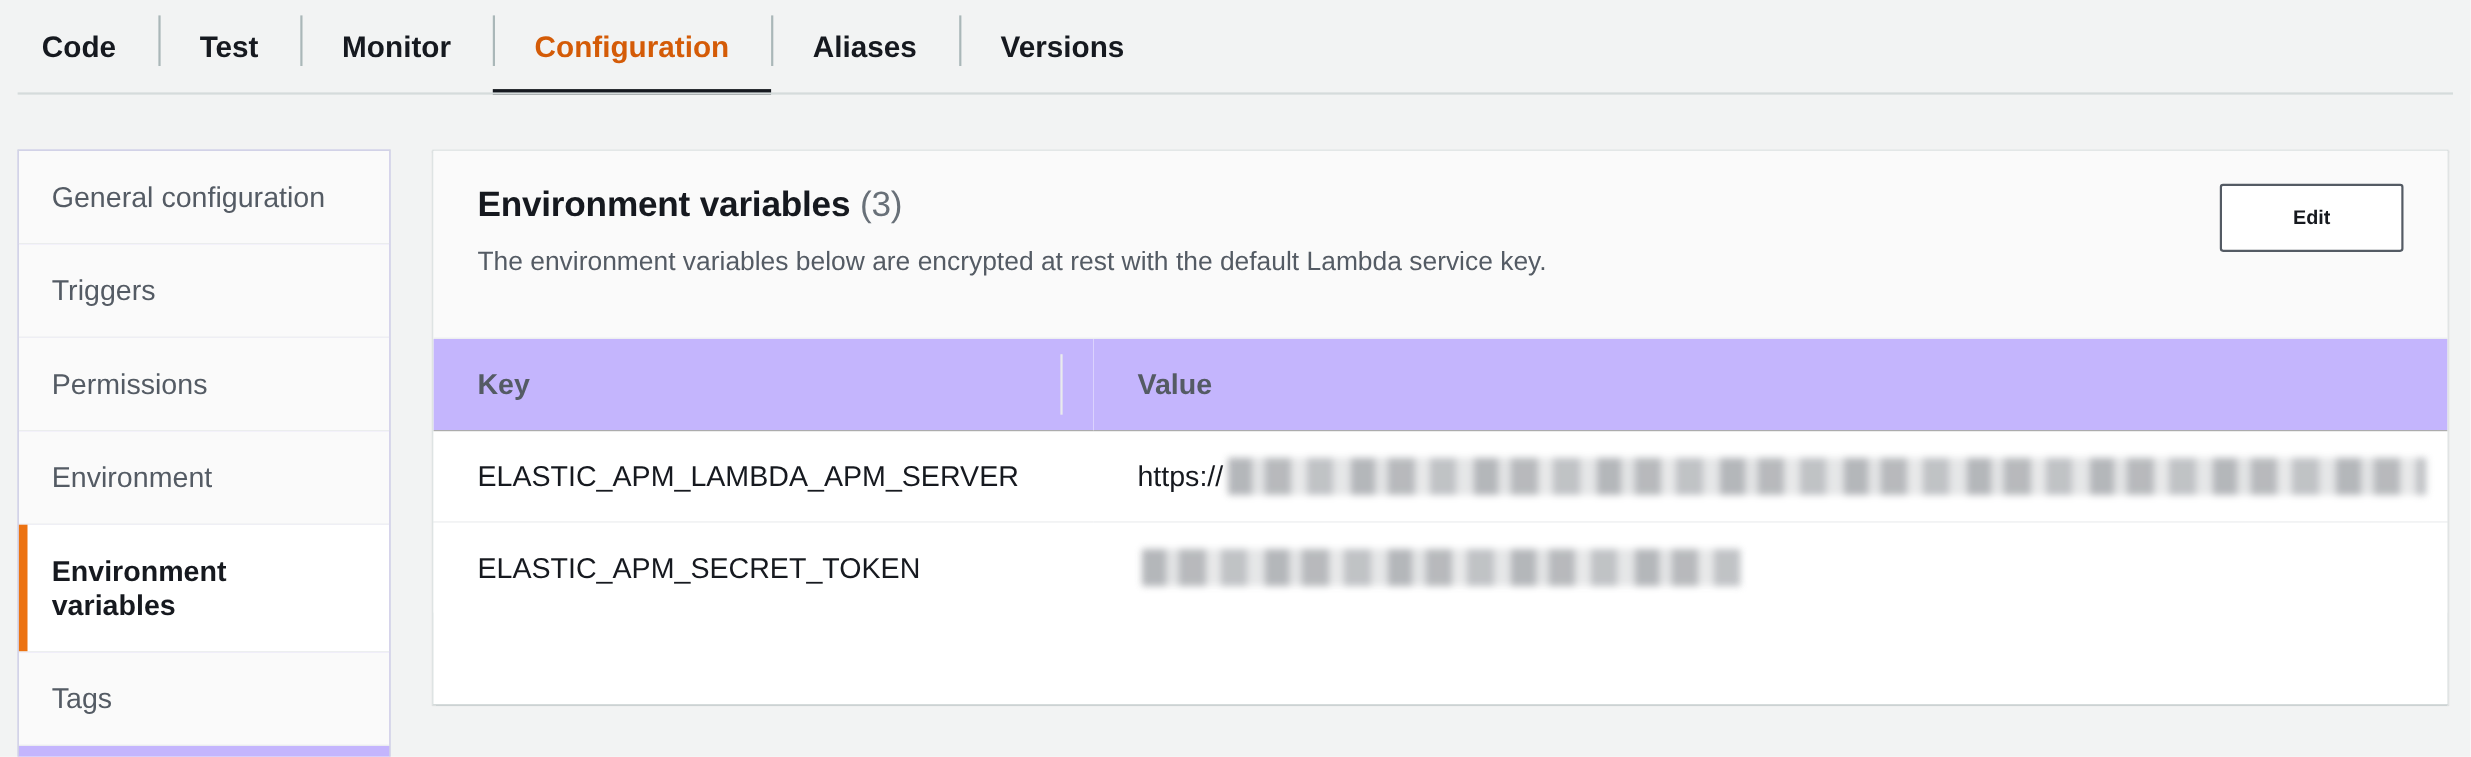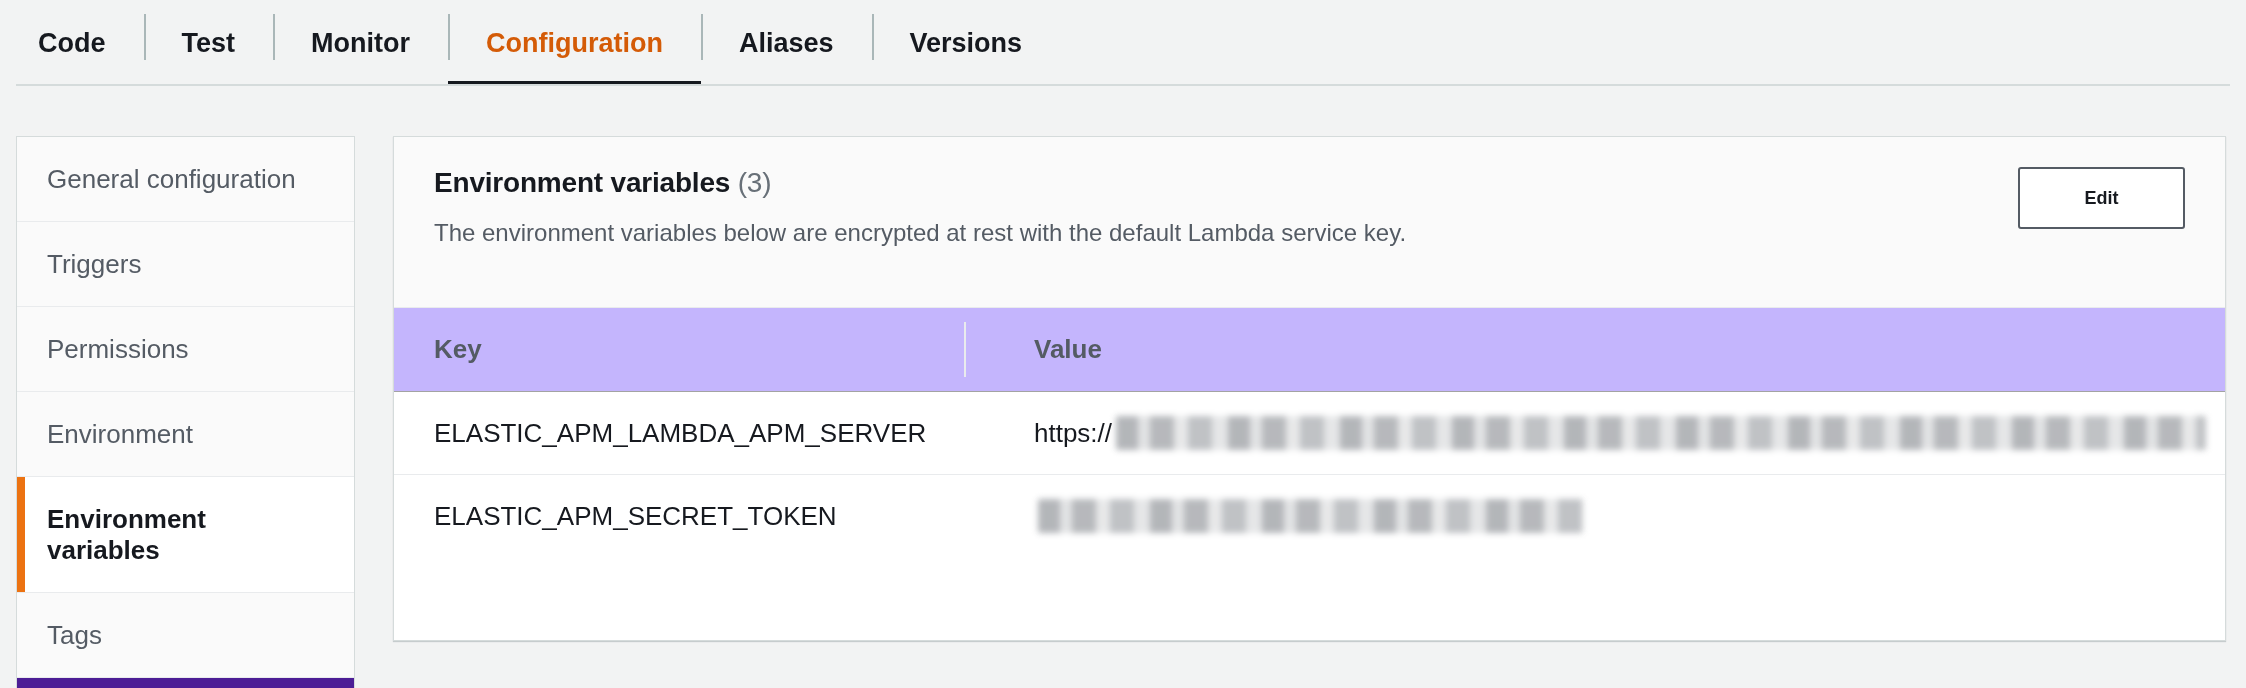--- a/index.html
+++ b/index.html
@@ -70,21 +70,21 @@
     height: 2px;
     background: #d5dbdb;
   }
 
   
   .sidebar {
     position: absolute;
     left: 16px;
     top: 136px;
     width: 339px;
-    background: #4c1d95;
+    background: #c4b5fd;
     border: 1px solid #d5dbdb;
     border-bottom: none;
     box-sizing: border-box;
     overflow: hidden;
     height: 552px;
   }
   .side-item {
     position: relative;
     height: 85px;
     display: flex;
@@ -135,21 +135,21 @@
   }
   .panel-head {
     background: #fafafa;
     border-bottom: 1px solid #e9ebed;
     padding: 30px 40px 26px 40px;
     position: relative;
     box-sizing: border-box;
     height: 171px;
   }
   .panel-title {
-    font-size: 28px;
+    font-size: 32px;
     font-weight: 700;
     color: #16191f;
     margin: 0;
     letter-spacing: -0.2px;
   }
   .panel-title .count {
     color: #687078;
     font-weight: 400;
   }
   .panel-desc {

